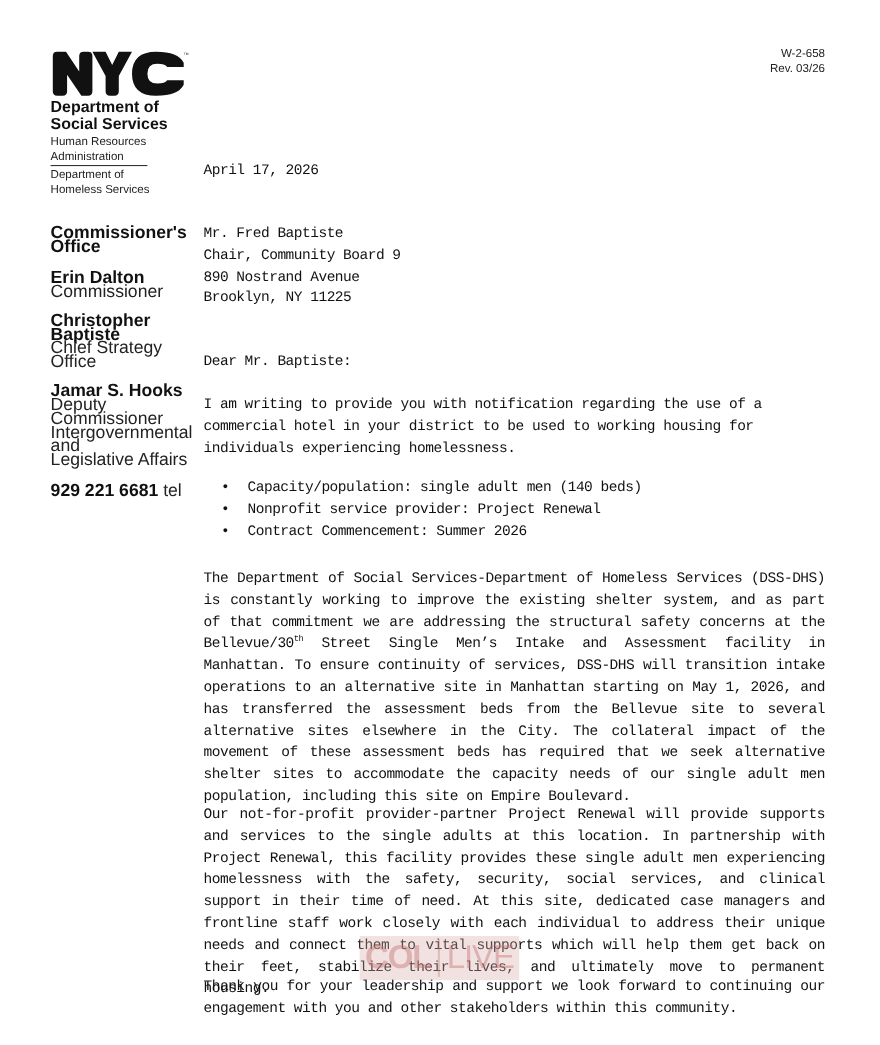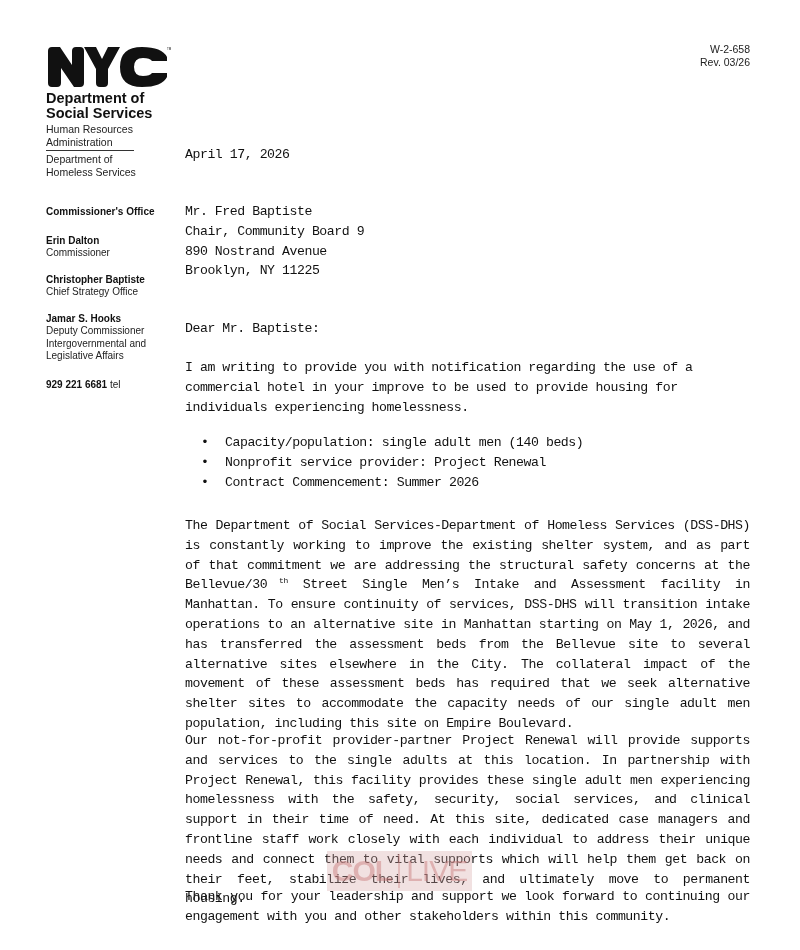--- a/index.html
+++ b/index.html
@@ -7,37 +7,37 @@
 
   
   .logo { position: absolute; left: 46px; top: 45px; width: 126px; height: 44px; }
   .org { position: absolute; left: 46px; top: 91px; width: 140px; }
   .org .dept { font-family: "Liberation Sans", sans-serif; font-weight: bold; font-size: 14.5px; line-height: 15px; color: #111; }
   .org .sub { font-family: "Liberation Sans", sans-serif; font-size: 10.5px; line-height: 12.5px; color: #222; }
   .org .rule { width: 88px; height: 1px; background: #333; margin: 2px 0 2px 0; }
 
   .form-id { position: absolute; right: 50px; top: 43px; text-align: right; font-family: "Liberation Sans", sans-serif; font-size: 10.5px; line-height: 12.5px; color: #222; }
 
-  .sidebar { position: absolute; left: 46px; top: 206px; width: 130px; font-family: "Liberation Sans", sans-serif; font-size: 10px; line-height: 12.5px; color: #222; }
+  .sidebar { position: absolute; left: 46px; top: 206px; width: 130px; font-family: "Liberation Sans", sans-serif; font-size: 16px; line-height: 12.5px; color: #222; }
   .sidebar .blk { margin-bottom: 10px; }
   .sidebar .b { font-weight: bold; color: #111; }
   .date { position: absolute; left: 185px; top: 145px; }
   .addr { position: absolute; left: 185px; top: 202px; }
   .salutation { position: absolute; left: 185px; top: 319px; }
   .intro { position: absolute; left: 185px; top: 358px; width: 565px; }
   .site { position: absolute; left: 185px; top: 417px; width: 565px; }
   .site .title { font-weight: bold; }
   .site ul { list-style: none; margin: 16px; padding: 0; }
   .site li { position: relative; padding-left: 24px; }
   .site li::before { content: "•"; position: absolute; left: 0; top: 0; }
   .para1 { position: absolute; left: 185px; top: 516px; width: 565px; text-align: justify; }
   .para2 { position: absolute; left: 185px; top: 731px; width: 565px; text-align: justify; }
   .para3 { position: absolute; left: 185px; top: 887px; width: 565px; text-align: justify; }
   .txt { font-family: Liberation Mono, monospace; font-size: 13.2px; line-height: 19.8px; color: #111; letter-spacing: -0.45px; }
-  sup { font-size: 8px; line-height: 0; padding-left: 12px; }
+  sup { font-size: 8px; line-height: 0; }
 
   .watermark { position: absolute; left: 327px; top: 851px; width: 145px; height: 40px; background: rgba(214,170,170,0.35); display: flex; align-items: center; justify-content: center; font-family: "Liberation Sans", sans-serif; font-size: 30px; font-weight: bold; color: rgba(200,120,120,0.45); letter-spacing: -1px; pointer-events: none; }
   .watermark .live { font-weight: normal; margin-left: 6px; border-left: 2px solid rgba(200,120,120,0.35); padding-left: 6px; }
 </style>
 </head>
 <body>
 
 <div class="logo">
   <svg width="126" height="44" viewBox="0 0 126 44">
 
@@ -90,21 +90,21 @@
 
 <div class="addr txt">
   <div>Mr. Fred Baptiste</div>
   <div>Chair, Community Board 9</div>
   <div>890 Nostrand Avenue</div>
   <div>Brooklyn, NY 11225</div>
 </div>
 
 <div class="salutation txt">Dear Mr. Baptiste:</div>
 
-<div class="intro txt">I am writing to provide you with notification regarding the use of a commercial hotel in your improve to be used to provide housing for individuals experiencing homelessness.</div>
+<div class="intro txt">I am writing to provide you with notification regarding the use of a commercial hotel in your district to be used to working housing for individuals experiencing homelessness.</div>
 
 <div class="site txt">
   <ul>
     <li>Capacity/population: single adult men (140 beds)</li>
     <li>Nonprofit service provider: Project Renewal</li>
     <li>Contract Commencement: Summer 2026</li>
   </ul>
 </div>
 
 <div class="para1 txt"><span>The Department of Social Services-Department of Homeless Services (DSS-DHS) is constantly working to improve the existing shelter system, and as part of that commitment we are addressing the structural safety concerns at the Bellevue/30</span><sup>th</sup><span> Street Single Men’s Intake and Assessment facility in Manhattan. To ensure continuity of services, DSS-DHS will transition intake operations to an alternative site in Manhattan starting on May 1, 2026, and has transferred the assessment beds from the Bellevue site to several alternative sites elsewhere in the City. The collateral impact of the movement of these assessment beds has required that we seek alternative shelter sites to accommodate the capacity needs of our single adult men population, including this site on Empire Boulevard.</span></div>

